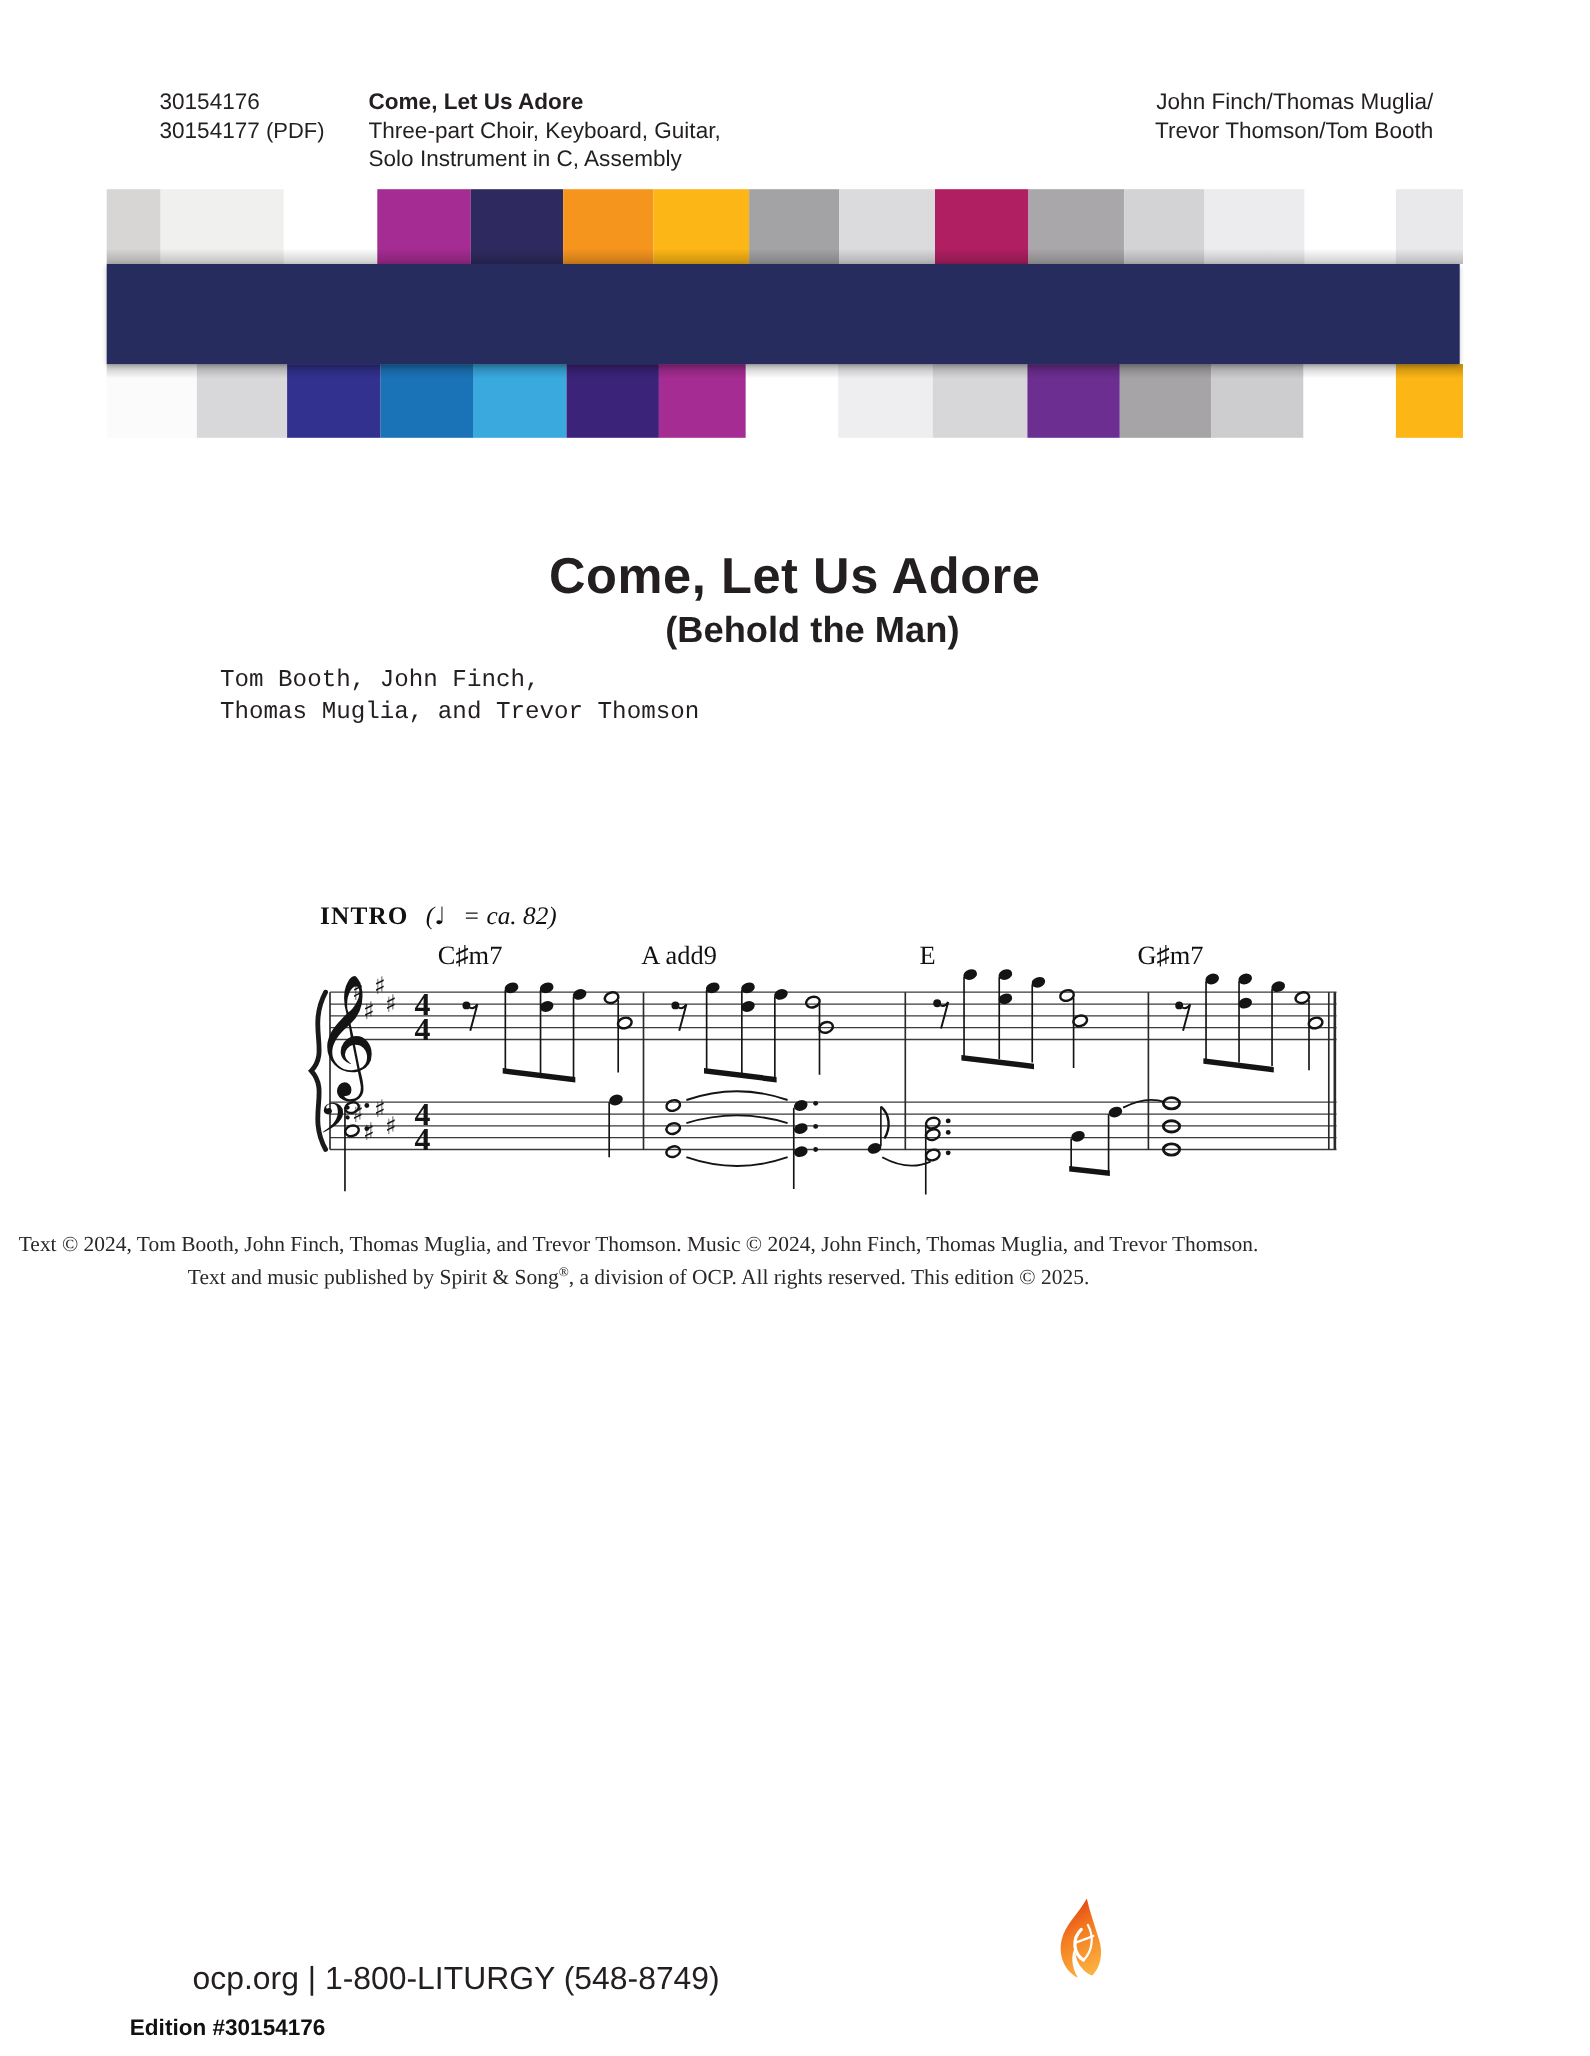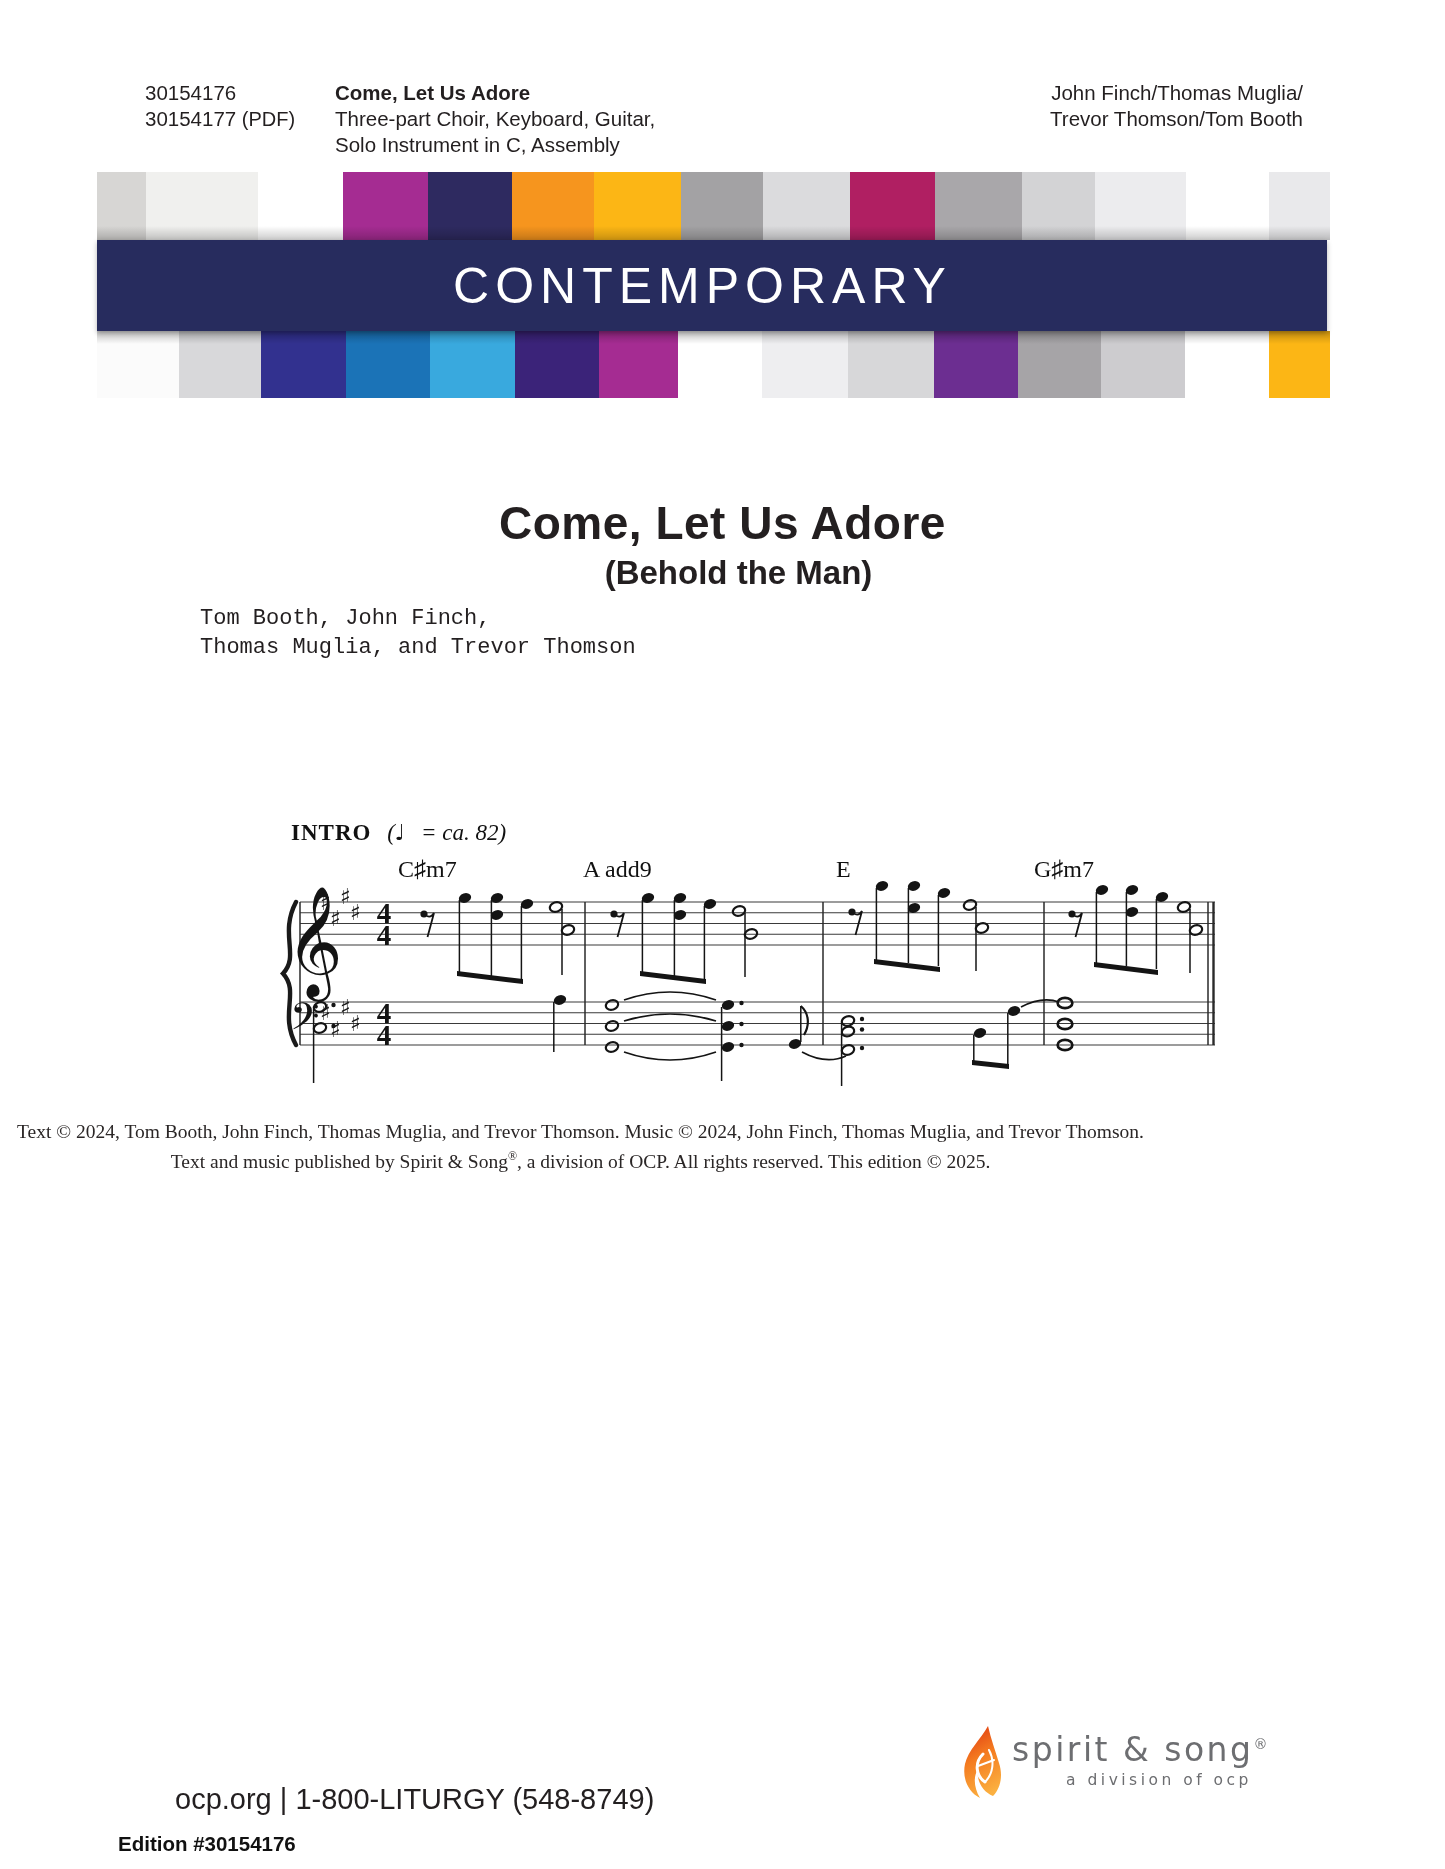--- a/index.html
+++ b/index.html
@@ -125,21 +125,20 @@
       <div class="block" style="left: 678px; width: 84px; background: rgb(255, 255, 255);"></div>
       <div class="block" style="left: 762px; width: 86px; background: rgb(238, 238, 240);"></div>
       <div class="block" style="left: 848px; width: 86px; background: rgb(215, 215, 217);"></div>
       <div class="block" style="left: 934px; width: 84px; background: rgb(108, 46, 145);"></div>
       <div class="block" style="left: 1018px; width: 83px; background: rgb(166, 164, 167);"></div>
       <div class="block" style="left: 1101px; width: 84px; background: rgb(205, 204, 207);"></div>
       <div class="block" style="left: 1185px; width: 84px; background: rgb(255, 255, 255);"></div>
       <div class="block" style="left: 1269px; width: 61px; background: rgb(252, 182, 21);"></div>
     </div>
   <div class="band" style="background: rgb(39, 44, 94);">
-    <span class="bt">CONTEMPORARY </span>
   </div>
 
   <div class="main-title">Come, Let Us Adore</div>
   <div class="sub-title">(Behold the Man)</div>
 
   <div class="byline by-left">
     <div>Tom Booth, John Finch,</div>
     <div>Thomas Muglia, and Trevor Thomson</div>
   </div>
 
@@ -349,19 +348,15 @@
           <stop offset="0" stop-color="#e03a12"></stop>
           <stop offset="0.45" stop-color="#f47b20"></stop>
           <stop offset="1" stop-color="#fbb040"></stop>
         </linearGradient>
       </defs>
       <path d="M28,2 C21,15 8,26 5,40 C2,54 8,68 20,74 C14,64 13,53 18,45 C16,57 23,68 33,72 C41,64 43,51 39,39 C35,26 31,15 28,2 Z" fill="url(#flameGrad)"></path>
       <path d="M23,30 C14,39 16,52 25,58" stroke="#ffffff" stroke-width="3" fill="none" stroke-linecap="round"></path>
       <path d="M29,26 C35,37 33,50 25,58" stroke="#ffffff" stroke-width="2" fill="none" stroke-linecap="round"></path>
       <line x1="18" y1="42" x2="34" y2="36" stroke="#ffffff" stroke-width="2" stroke-linecap="round"></line>
     </svg>
-    <div class="logo-txtcol">
-      <div class="wordmark"><span>spirit &amp; song</span><sup>®</sup></div>
-      <div class="tagline">a division of ocp</div>
-    </div>
   </div>
 
 </div>
 
 </body></html>

